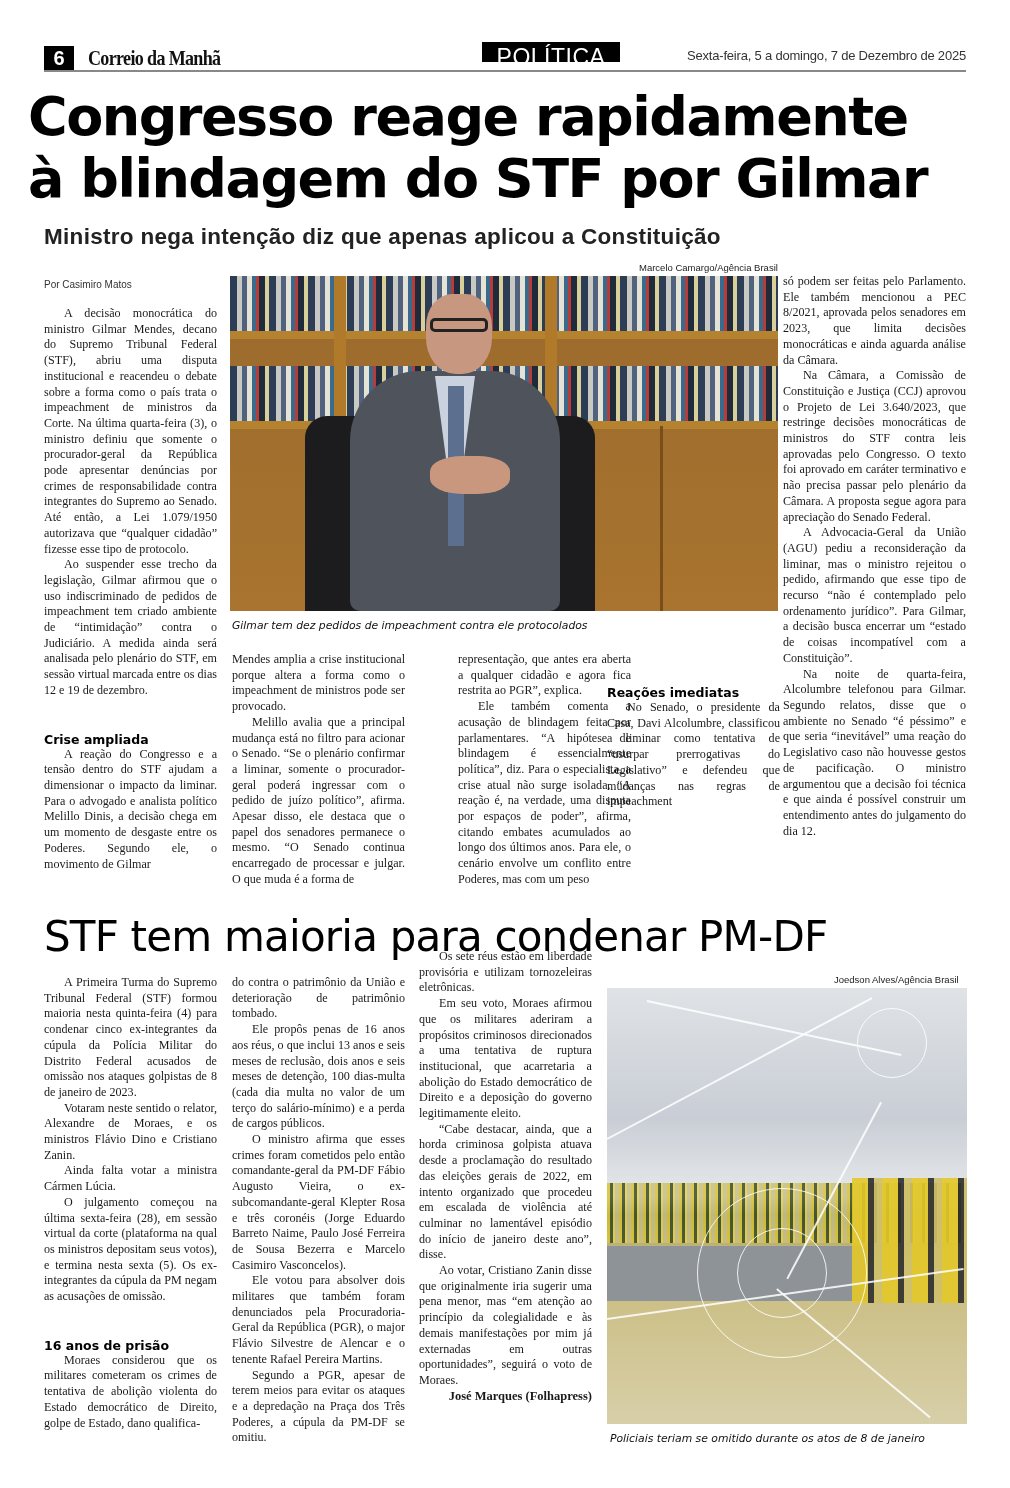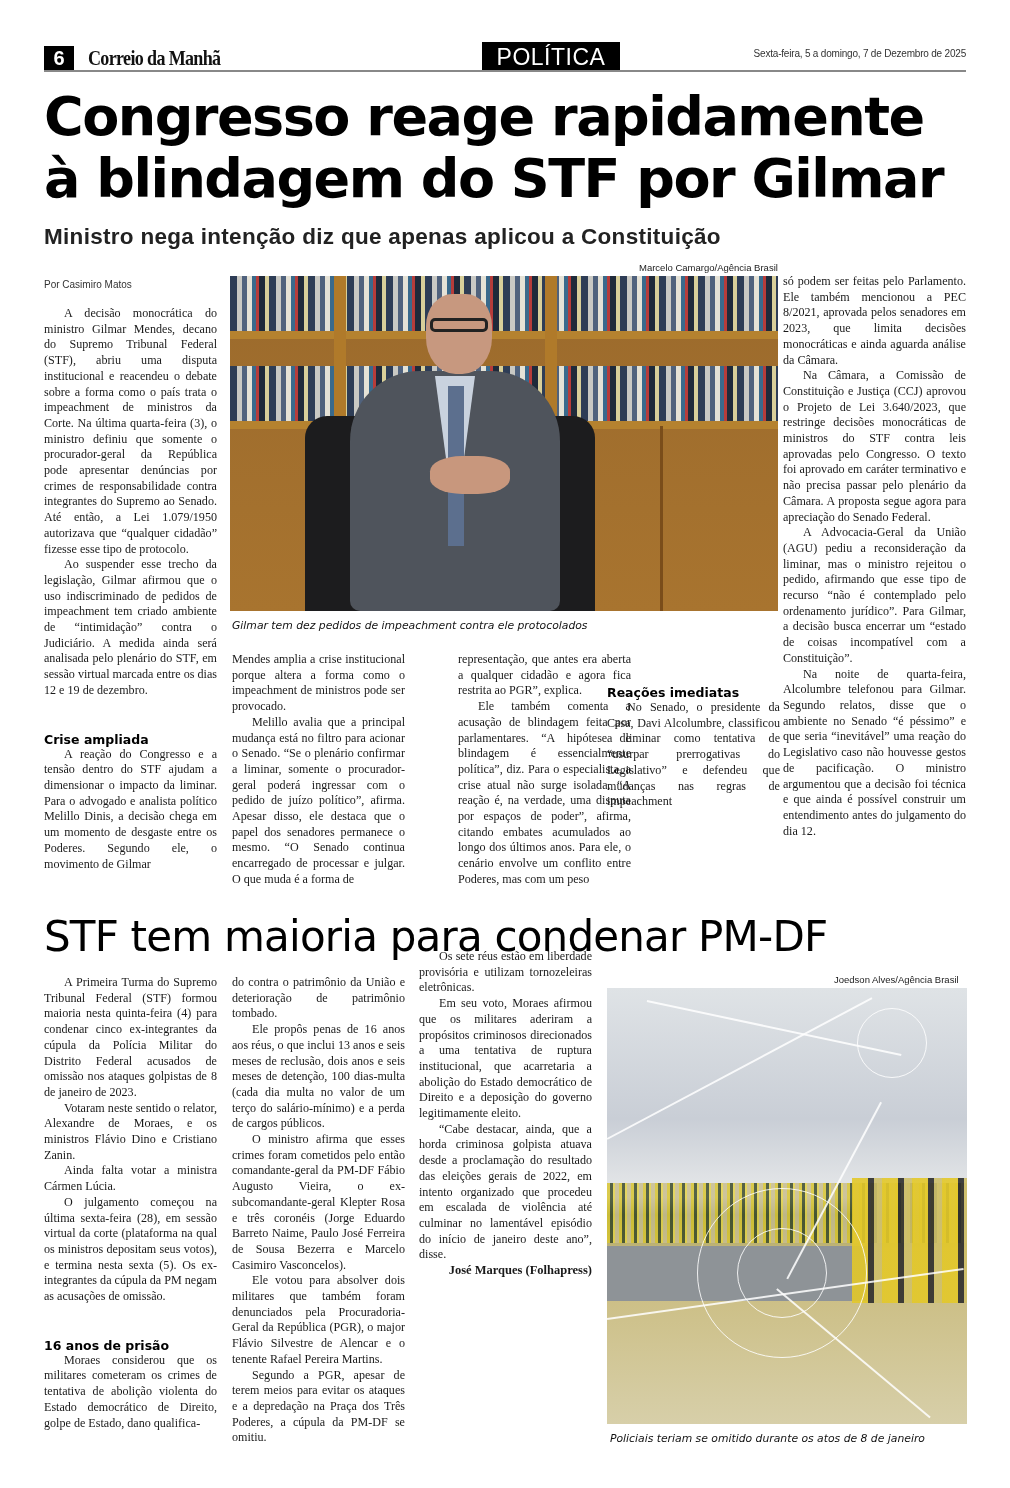--- a/index.html
+++ b/index.html
@@ -6,26 +6,26 @@
     html, body { width: 1010px; height: 1488px; background: #ffffff; overflow: hidden; }
     body { position: relative; color: #111; font-family: "Liberation Serif", serif; }
 
     
     .masthead { position: absolute; left: 44px; top: 46px; width: 922px; height: 26px; }
     .masthead .rule { position: absolute; left: 0; right: 0; bottom: 0; border-bottom: 2px solid #888; }
     .page-num { position: absolute; left: 0; top: 0; width: 30px; height: 24px; background: #000; color: #fff;
       font-family: "Liberation Sans", sans-serif; font-size: 20px; font-weight: bold; text-align: center; line-height: 24px; }
     .brand { position: absolute; left: 44px; top: 0; font-family: "Liberation Serif", serif; font-size: 22px; font-weight: bold;
       letter-spacing: -0.8px; line-height: 24px; transform: scaleX(0.82); transform-origin: left; }
-    .section-tag { position: absolute; left: 438px; top: -4px; width: 138px; height: 28px; background: #000; color: #fff;
+    .section-tag { position: absolute; left: 438px; top: -4px; width: 138px; height: 20px; background: #000; color: #fff;
       font-family: "Liberation Sans", sans-serif; font-size: 23px; text-align: center; line-height: 30px; letter-spacing: 0.5px; }
-    .dateline { position: absolute; right: 0; top: 2px; font-family: "Liberation Sans", sans-serif; font-size: 10px; color: #333; letter-spacing: -0.2px; }
+    .dateline { position: absolute; right: 0; top: 2px; font-family: "Liberation Sans", sans-serif; font-size: 13px; color: #333; letter-spacing: -0.2px; }
 
     
-    .headline { position: absolute; left: 44px; top: 86px; width: 930px; font-family: "DejaVu Sans", sans-serif;
+    .headline { position: absolute; left: 28px; top: 86px; width: 930px; font-family: "DejaVu Sans", sans-serif;
       font-size: 54px; line-height: 62px; font-weight: 600; letter-spacing: -1.5px; color: #000; }
     .subhead { position: absolute; left: 44px; top: 224px; font-family: "Liberation Sans", sans-serif; font-size: 22.5px;
       color: #222; letter-spacing: 0.3px; }
     .headline2 { position: absolute; left: 44px; top: 912px; font-family: "DejaVu Sans", sans-serif; font-size: 42px;
       font-weight: 500; letter-spacing: -0.8px; color: #000; }
 
     .byline { position: absolute; left: 44px; top: 279px; font-family: "Liberation Sans", sans-serif; font-size: 10px; color: #333; }
     .credit { position: absolute; font-family: "Liberation Sans", sans-serif; font-size: 9.5px; color: #222; }
     .caption { position: absolute; font-family: "DejaVu Sans", sans-serif; font-style: italic; font-size: 10.8px; color: #111; }
 
@@ -147,20 +147,21 @@
   <p>Ele propôs penas de 16 anos aos réus, o que inclui 13 anos e seis meses de reclusão, dois anos e seis meses de detenção, 100 dias-multa (cada dia multa no valor de um terço do salário-mínimo) e a perda de cargos públicos.</p>
   <p>O ministro afirma que esses crimes foram cometidos pelo então comandante-geral da PM-DF Fábio Augusto Vieira, o ex-subcomandante-geral Klepter Rosa e três coronéis (Jorge Eduardo Barreto Naime, Paulo José Ferreira de Sousa Bezerra e Marcelo Casimiro Vasconcelos).</p>
   <p>Ele votou para absolver dois militares que também foram denunciados pela Procuradoria-Geral da República (PGR), o major Flávio Silvestre de Alencar e o tenente Rafael Pereira Martins.</p>
   <p>Segundo a PGR, apesar de terem meios para evitar os ataques e a depredação na Praça dos Três Poderes, a cúpula da PM-DF se omitiu.</p>
 </div>
 
 <div class="col" style="left:419px; top:949px;">
   <p>Os sete réus estão em liberdade provisória e utilizam tornozeleiras eletrônicas.</p>
   <p>Em seu voto, Moraes afirmou que os militares aderiram a propósitos criminosos direcionados a uma tentativa de ruptura institucional, que acarretaria a abolição do Estado democrático de Direito e a deposição do governo legitimamente eleito.</p>
   <p>“Cabe destacar, ainda, que a horda criminosa golpista atuava desde a proclamação do resultado das eleições gerais de 2022, em intento organizado que procedeu em escalada de violência até culminar no lamentável episódio do início de janeiro deste ano”, disse.</p>
+  <p>Ao votar, Cristiano Zanin disse que originalmente iria sugerir uma pena menor, mas “em atenção ao princípio da colegialidade e às demais manifestações por mim já externadas em outras oportunidades”, seguirá o voto de Moraes.</p>
   <p class="sig">José Marques (Folhapress)</p>
 </div>
 
 <div class="credit" style="left:834px; top:974px;">Joedson Alves/Agência Brasil</div>
 
 <figure class="photo2">
   <div class="crowd"></div>
   <div class="pool"></div>
   <div class="people"></div>
   <div class="crack" style="left:90px; top:200px; width:170px; height:170px;"></div>

